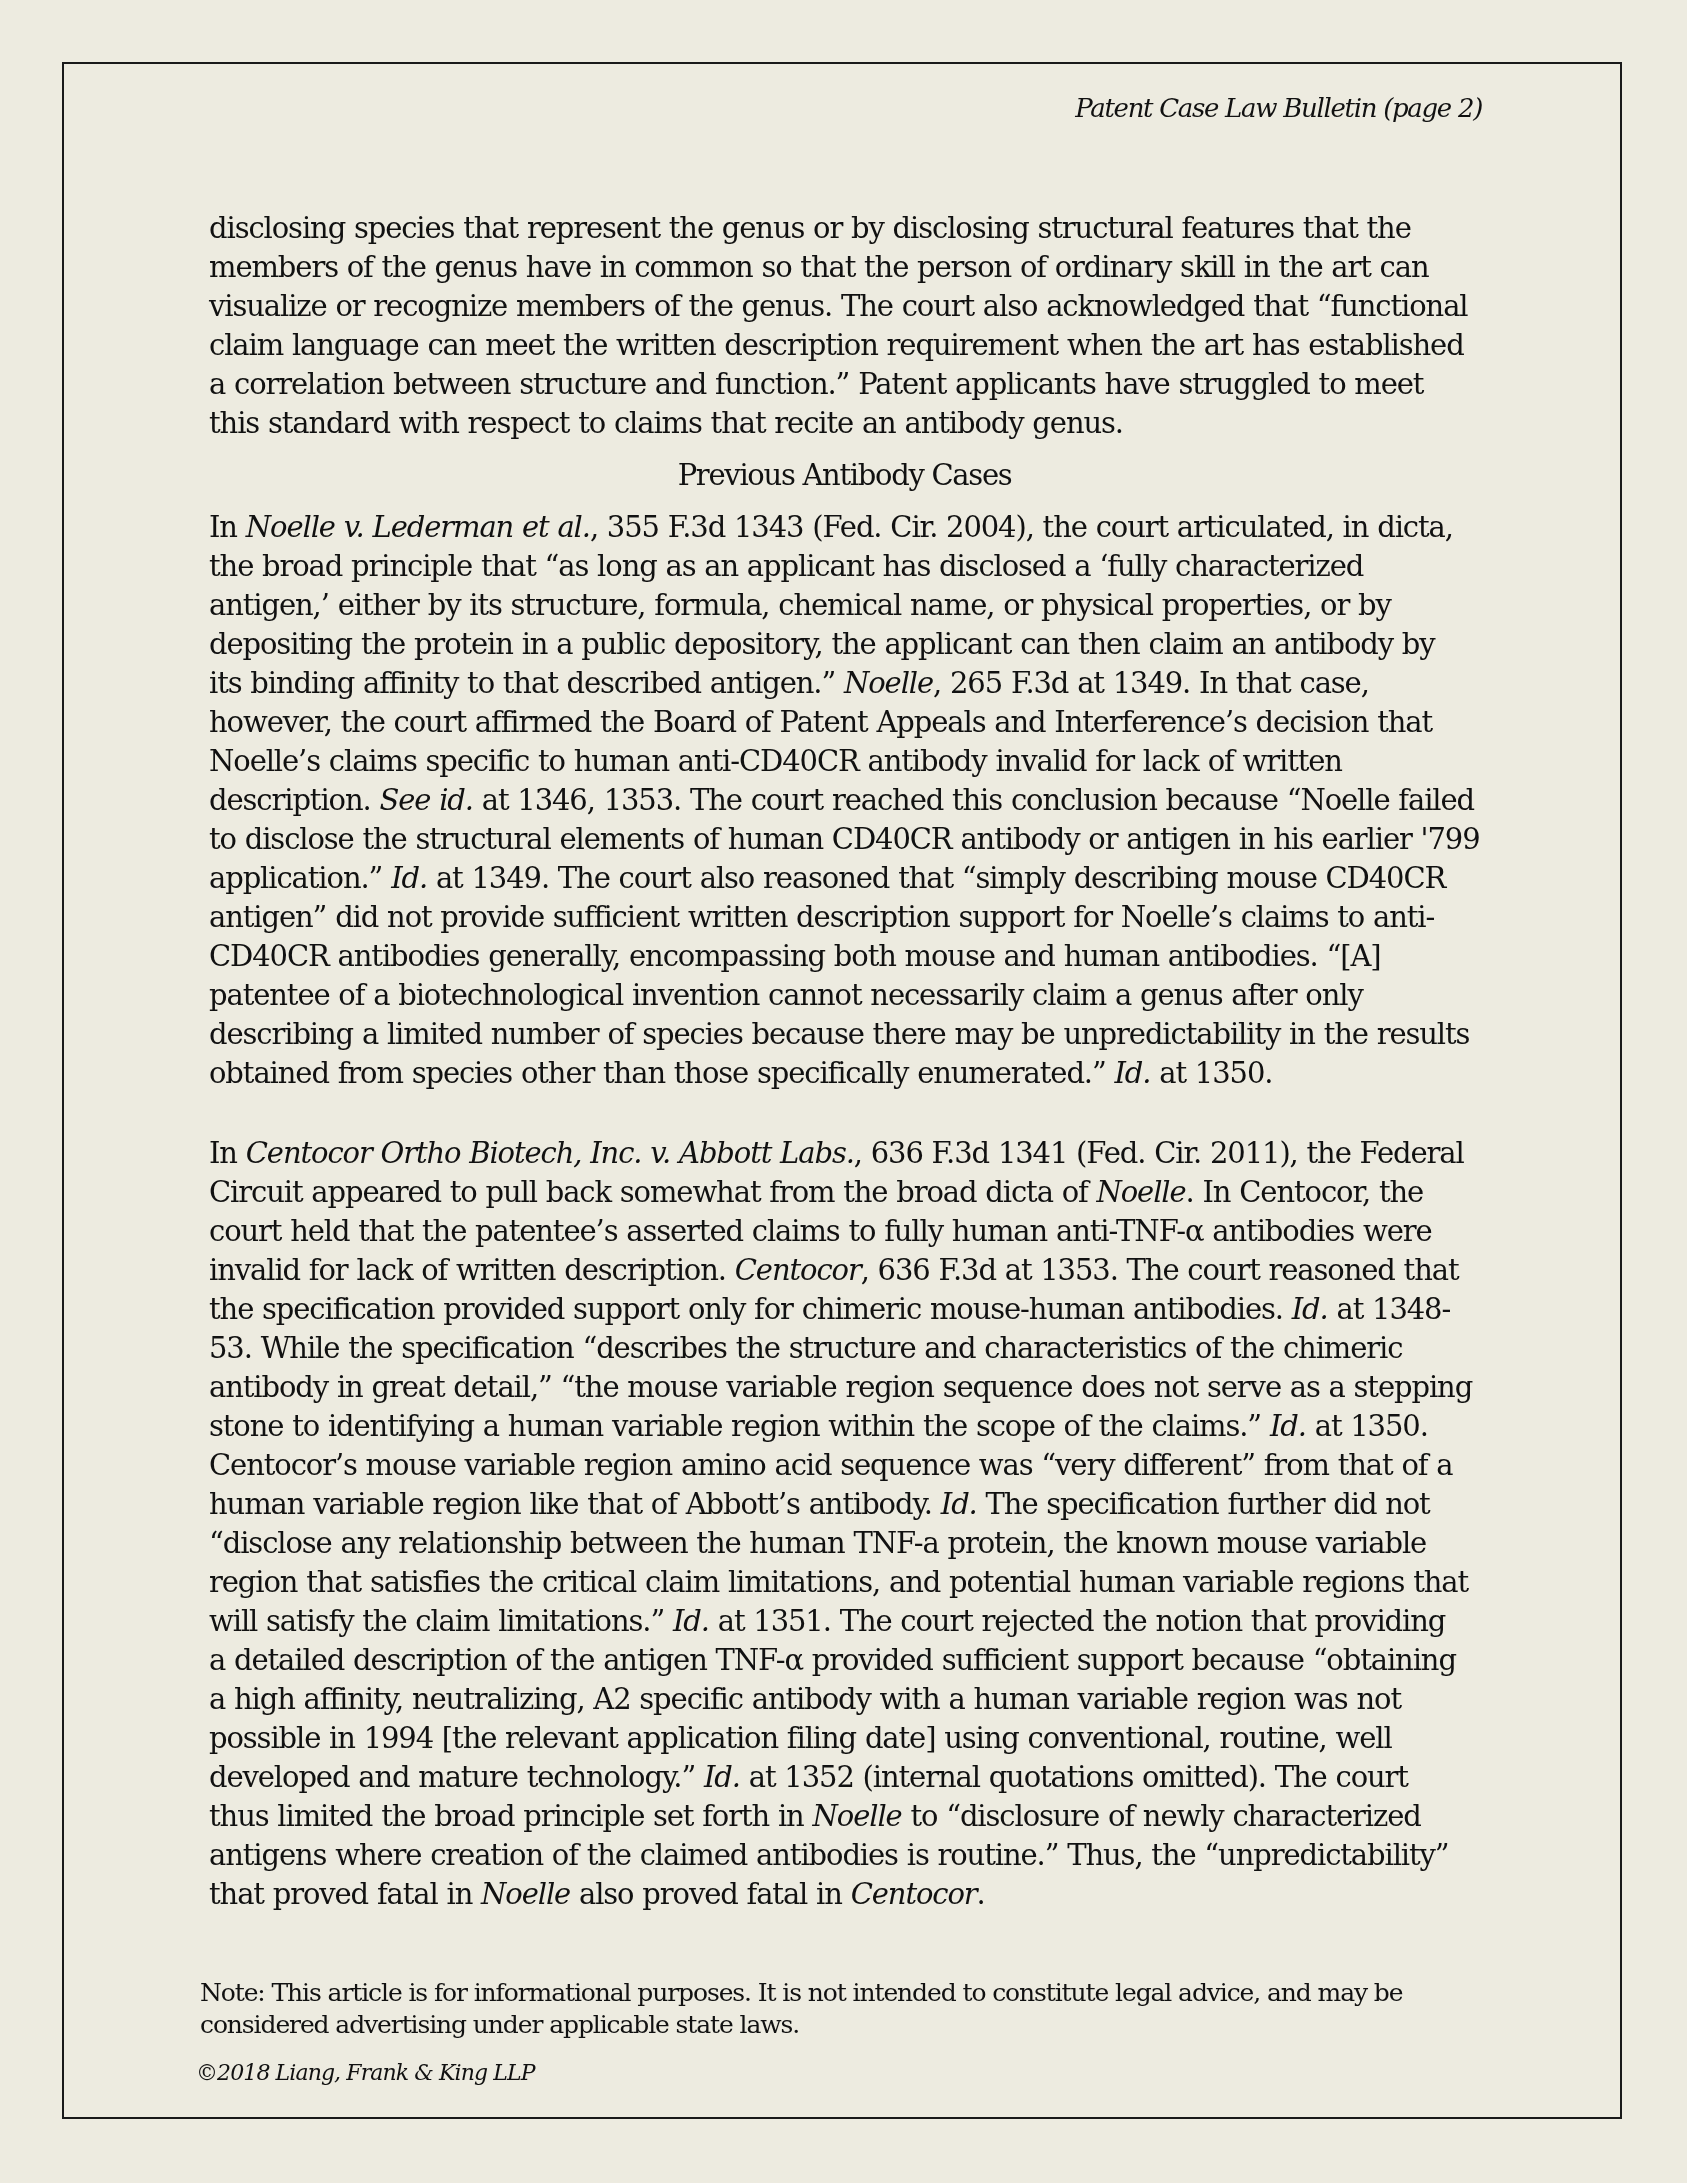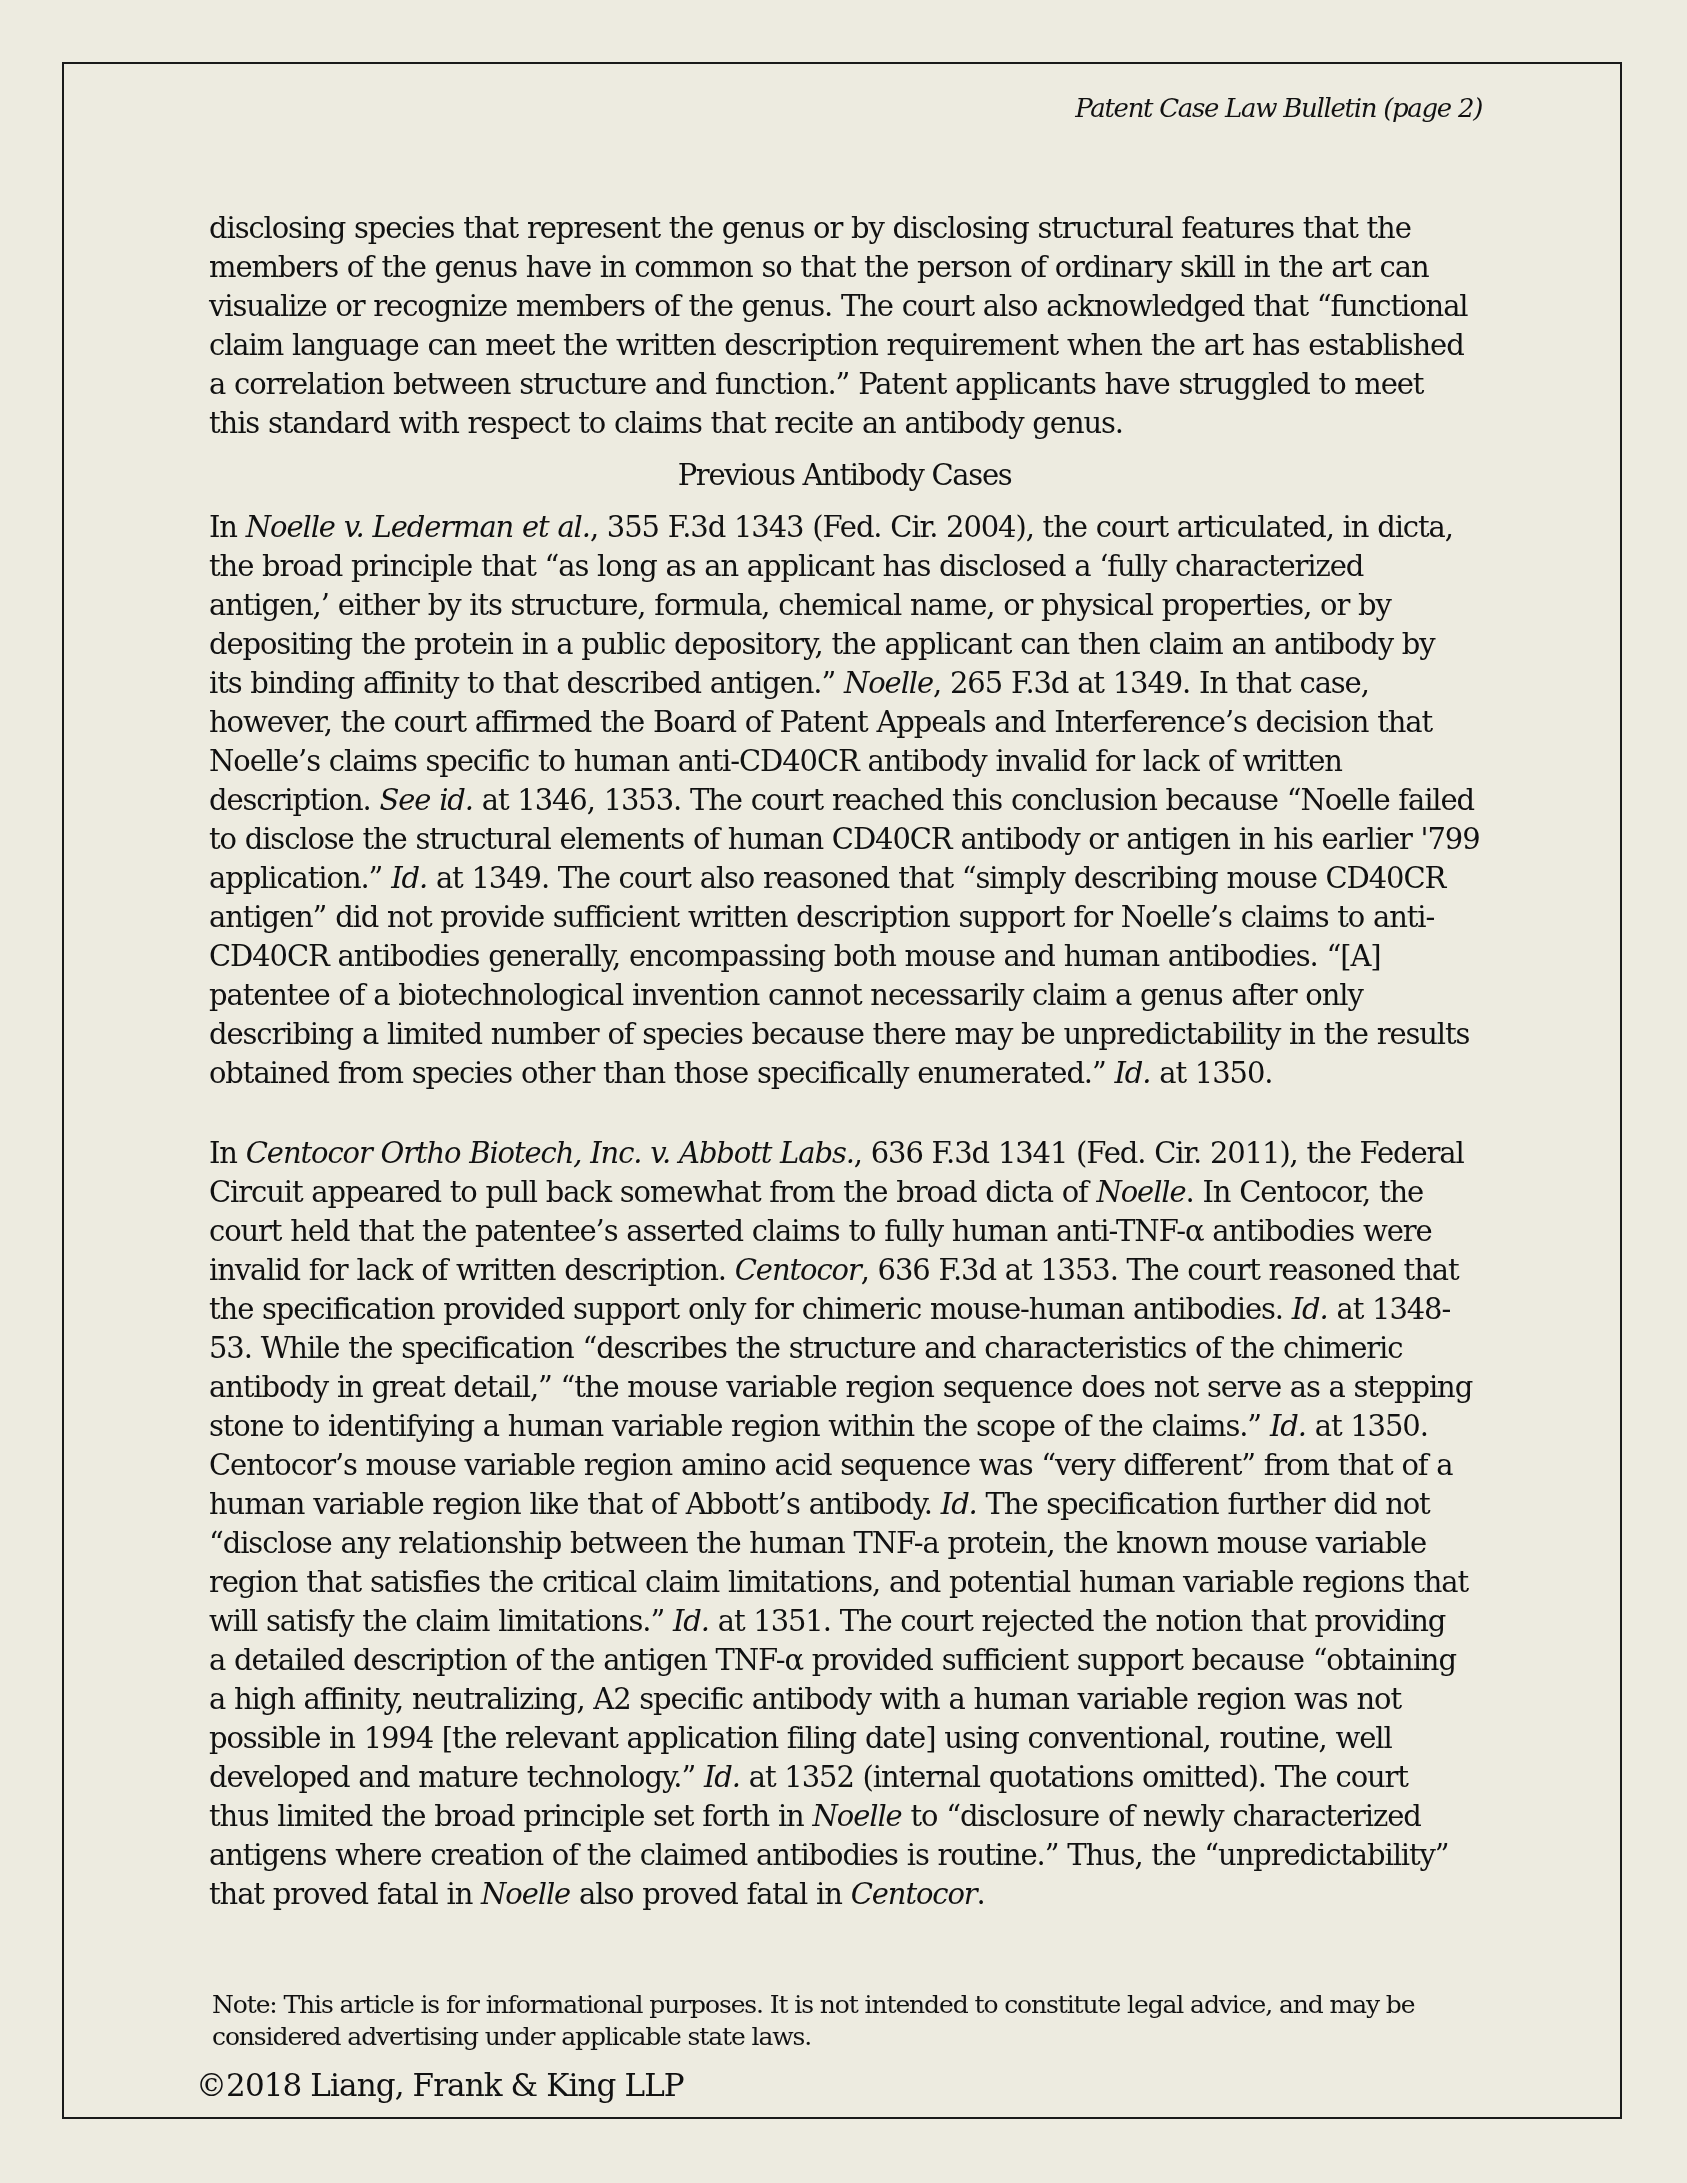--- a/index.html
+++ b/index.html
@@ -65,27 +65,28 @@
   .footer {
     position: absolute;
     left: 196px;
     top: 1973px;
     width: 1297px;
   }
   .note {
     font-size: 25px;
     line-height: 32px;
     letter-spacing: -1.1px;
-    margin: 16px;
+    margin: 4px;
   }
   .copyright {
-    font-size: 31px;
+    font-size: 22px;
     line-height: 32px;
     letter-spacing: -0.9px;
     margin: 16px 0 0 0;
+    font-style: italic;
   }
 </style>
 </head>
 <body>
 
 <div class="frame"></div>
 
 <div class="header">Patent Case Law Bulletin (page 2)</div>
 
 <div class="content">

